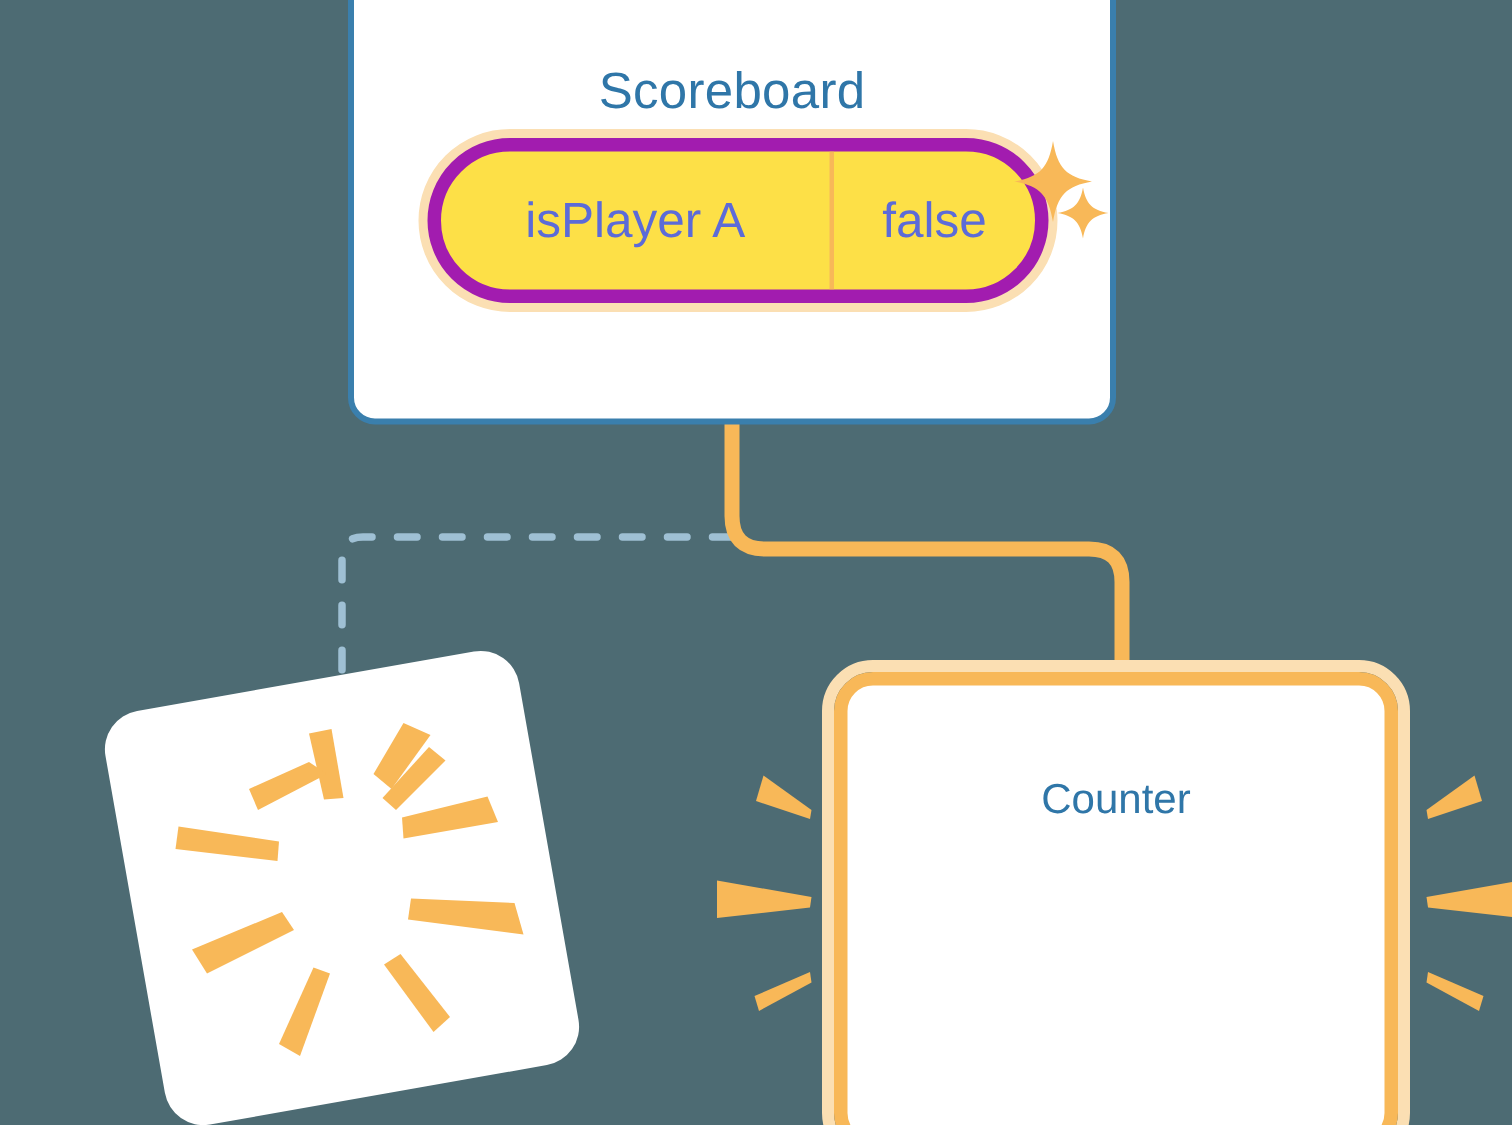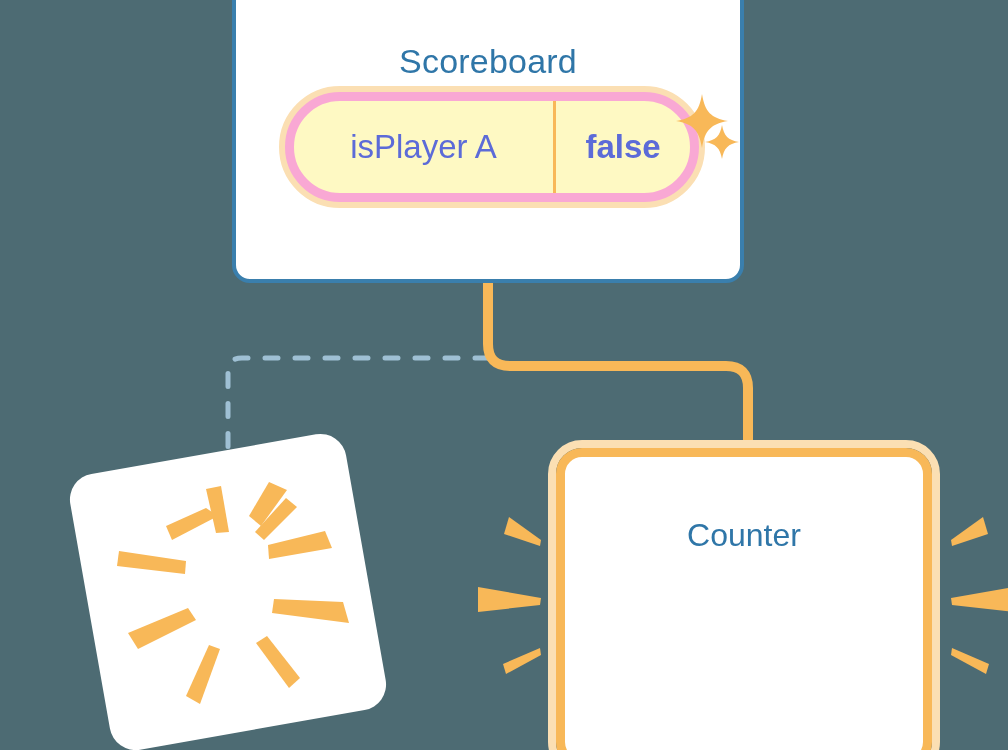--- a/index.html
+++ b/index.html
@@ -34,58 +34,58 @@
   .pill-glow{
     position:absolute;
     background:transparent;
     border:14px solid #fbdfb3;
     border-radius:999px;
     box-sizing:border-box;
     z-index:1;
   }
   .pill-hot{
     position:absolute;
-    background:#fef9c3;
-    border:9px solid #f9a8d4;
+    background:#fde047;
+    border:9px solid #a21caf;
     border-radius:999px;
     box-sizing:border-box;
     display:flex;align-items:center;
     z-index:2;
     overflow:hidden;
     text-align:right;
   }
   #sb-pill-glow{left:43px;top:100px;width:426px;height:122px;}
   #sb-pill{left:49px;top:106px;width:414px;height:110px;}
   #sb-pill .cell{
     height:100%;display:flex;align-items:center;justify-content:center;
     color:#5c6bd8;font-size:33px;
   }
   #sb-pill .cell.key{flex:0 0 259px;}
-  #sb-pill .cell.val{flex:1;font-weight:bold;}
+  #sb-pill .cell.val{flex:1;font-weight:normal;}
   #sb-pill .divider{
     width:3px;height:100%;background:#f8b858;flex:0 0 3px;
   }
 
   
   #counter-card{
     left:556px;top:448px;width:376px;height:320px;
     border-radius:26px;
     z-index:6;
   }
   #counter-halo{
     position:absolute;left:548px;top:440px;width:392px;height:336px;
     border:8px solid #fbdfb3;border-radius:34px;box-sizing:border-box;
     z-index:5;
   }
   #counter-card{
     border:9px solid #f8b858;box-sizing:border-box;background:#fff;
   }
   #counter-title{
     position:absolute;left:0;top:60px;width:100%;
-    text-align:center;color:#2f76a8;font-size:32px;
+    text-align:center;color:#2f76a8;font-size:28px;
   }
   #ct-pill{
     position:absolute;left:52px;top:140px;width:268px;height:92px;
     border:2px solid #5c6bd8;border-radius:999px;background:#fff;
     box-sizing:border-box;display:flex;align-items:center;overflow:hidden;
   }
   #ct-pill .cell{height:100%;display:flex;align-items:center;justify-content:center;color:#5c6bd8;font-size:31px;}
   #ct-pill .cell.key{flex:0 0 180px;}
   #ct-pill .cell.val{flex:1;}
   #ct-pill .divider{width:2px;height:100%;background:#5c6bd8;flex:0 0 2px;}

